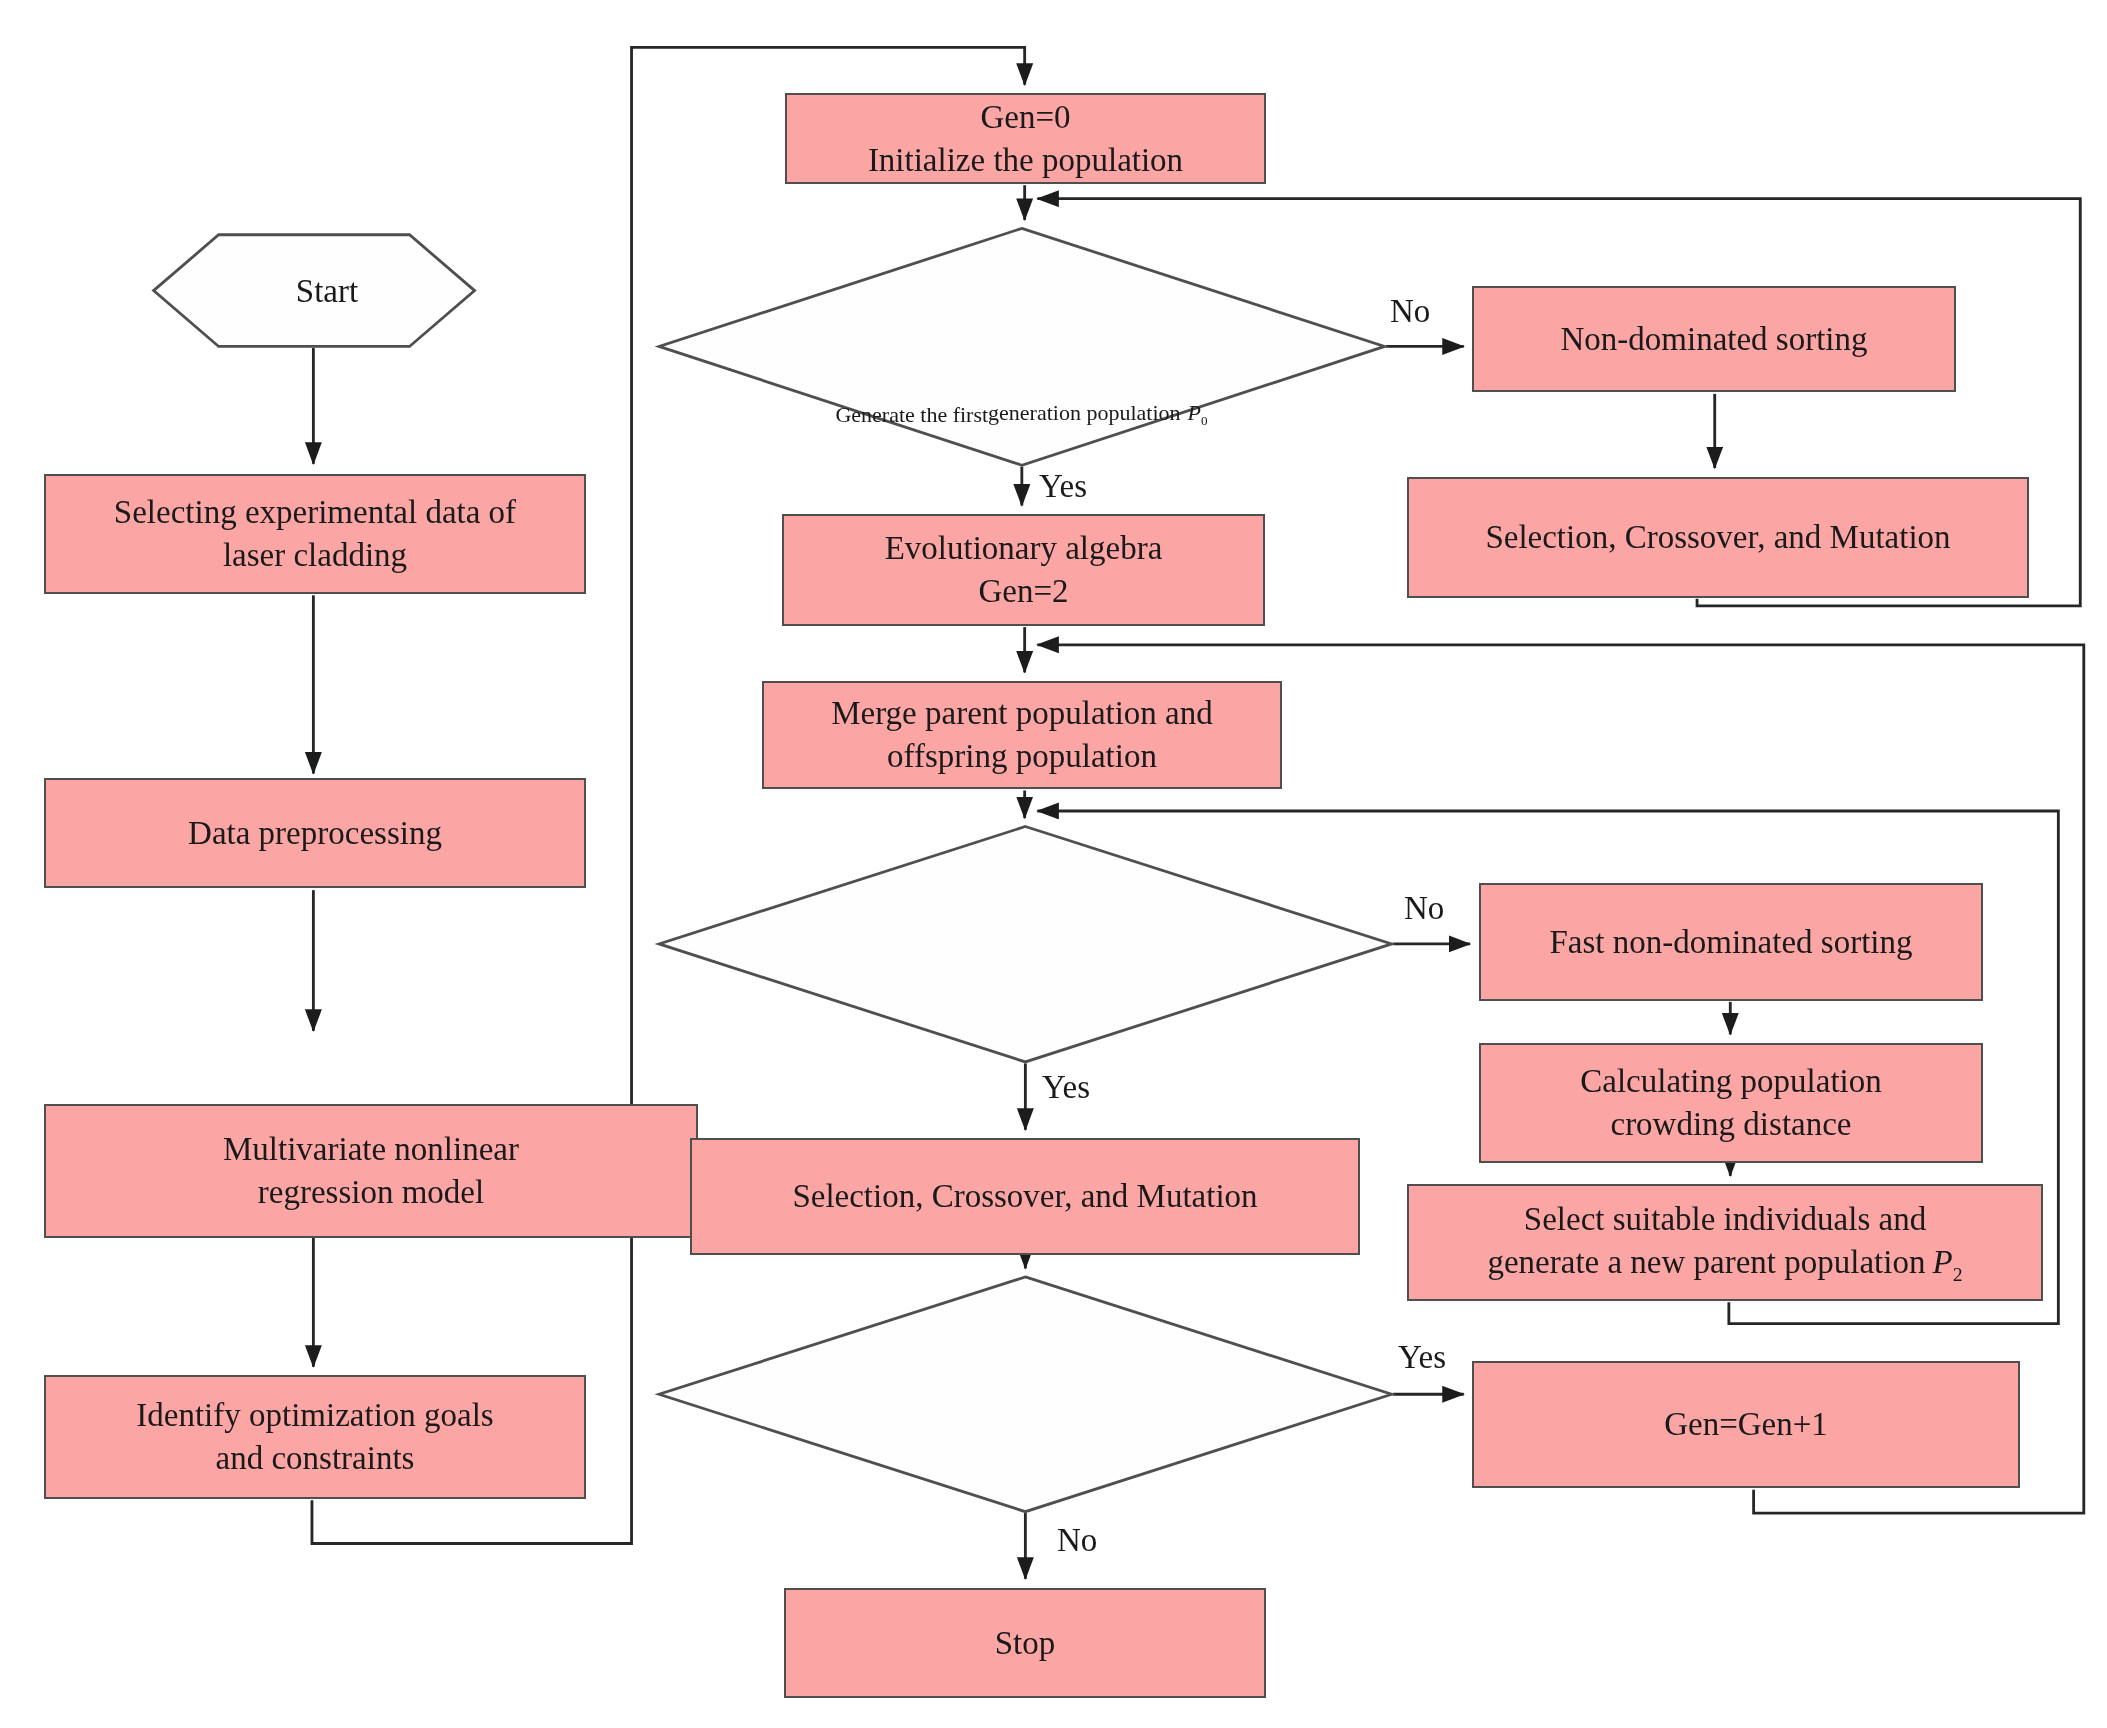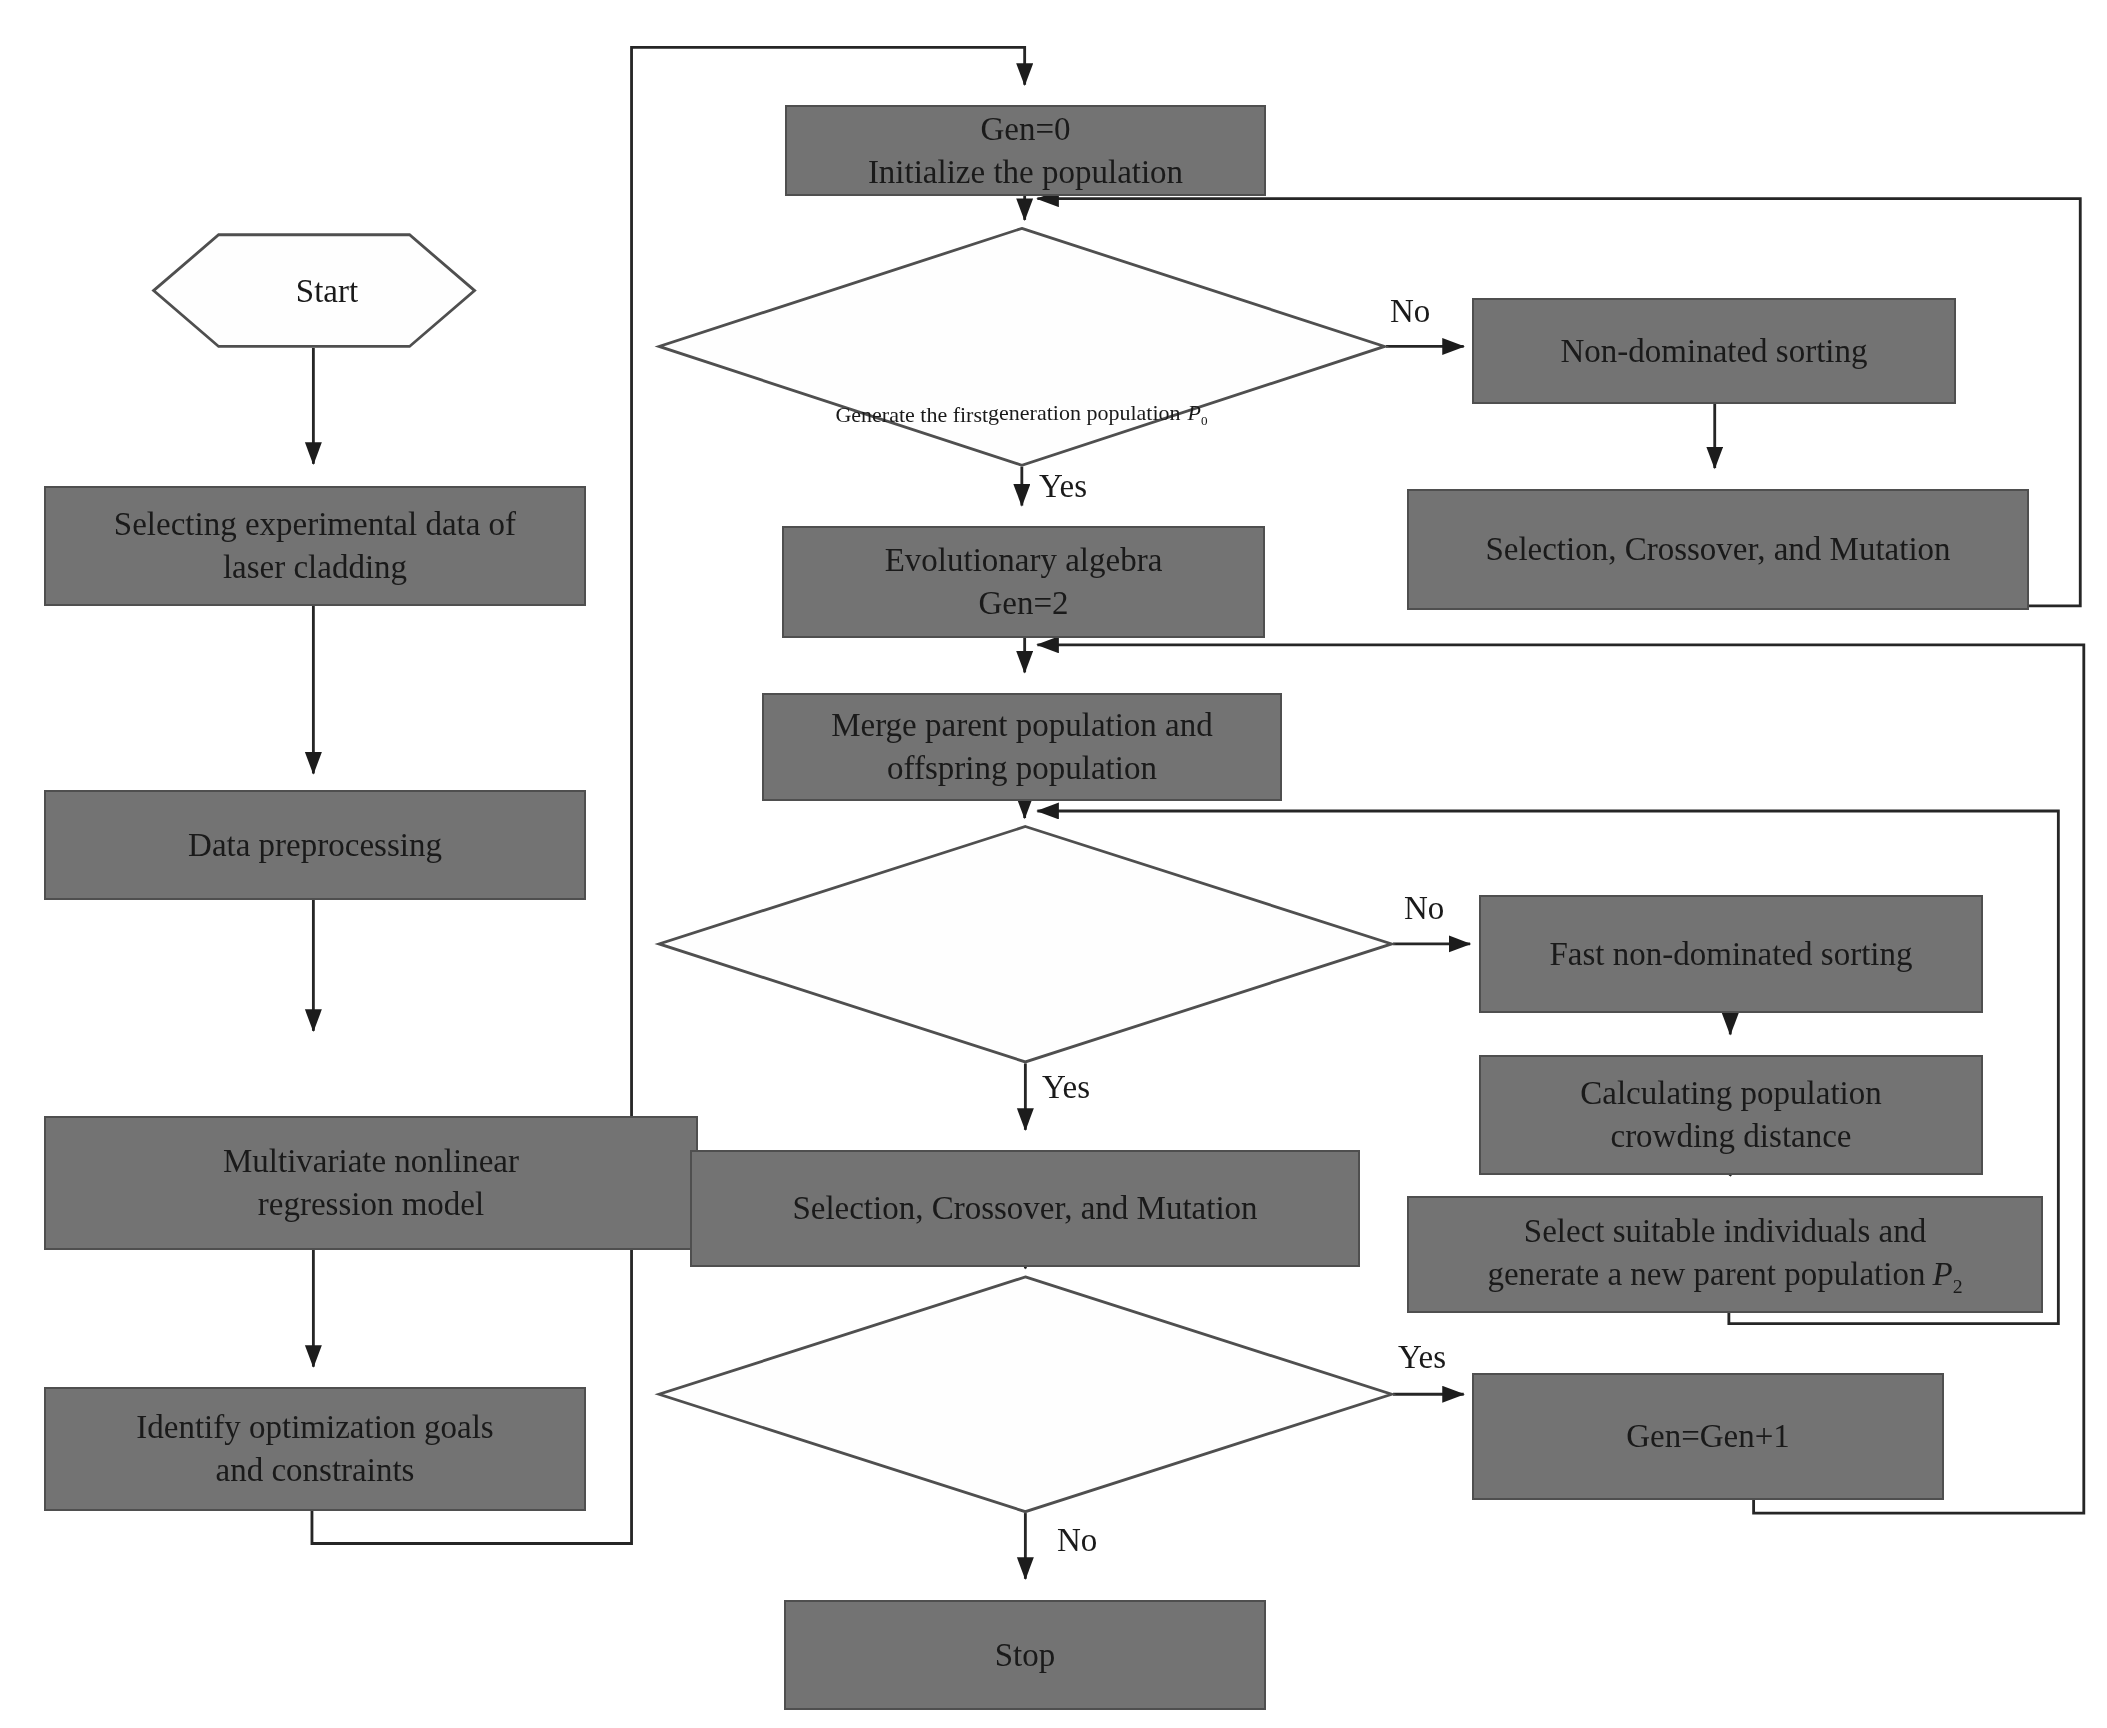--- a/index.html
+++ b/index.html
@@ -3,23 +3,23 @@
 <meta charset="utf-8">
 <style>
   html,body{margin:0;padding:0;background:#ffffff;}
   #stage{
     position:relative;width:2108px;height:1728px;background:#ffffff;
     transform-origin:0 0;overflow:hidden;
     font-family:"Liberation Serif","DejaVu Serif",serif;color:#1a1a1a;
   }
   #wires{position:absolute;left:0;top:0;}
   .box{
-    position:absolute;box-sizing:border-box;border:2.8px solid #4f4f4f;background:#737373;
+    position:absolute;box-sizing:border-box;border:2.8px solid #4f4f4f;background:#fca5a5;
     display:flex;flex-direction:column;align-items:center;justify-content:center;
-    text-align:center;font-size:33px;line-height:1.3;margin-top:12px;
+    text-align:center;font-size:33px;line-height:1.3;
   }
   .dtext{
     position:absolute;display:flex;flex-direction:row;align-items:flex-end;justify-content:center;
     text-align:center;font-size:22px;line-height:1.3;
   }
   .hextext{
     position:absolute;display:flex;align-items:center;justify-content:center;
     font-size:33px;
   }
   .lbl{position:absolute;font-size:33px;}
@@ -137,21 +137,21 @@
   <div class="box" style="left:1479px;top:1043px;width:504px;height:120px">
     <div class="l">Calculating population</div>
     <div class="l">crowding distance</div>
   </div>
 
   <div class="box" style="left:1407px;top:1184px;width:636px;height:117px">
     <div class="l">Select suitable individuals and</div>
     <div class="l"><span>generate a new parent population</span><i class="v" style="padding-left: 7px;">P</i><sub>2</sub></div>
   </div>
 
-  <div class="box" style="left:1472px;top:1361px;width:472px;height:127px">
+  <div class="box" style="left:1472px;top:1361px;width:548px;height:127px">
     <div class="l">Gen=Gen+1</div>
   </div>
 
   <div class="lbl" style="left:1390px;top:293px">No</div>
   <div class="lbl" style="left:1039px;top:468px">Yes</div>
   <div class="lbl" style="left:1404px;top:890px">No</div>
   <div class="lbl" style="left:1042px;top:1069px">Yes</div>
   <div class="lbl" style="left:1398px;top:1339px">Yes</div>
   <div class="lbl" style="left:1057px;top:1522px">No</div>
 

